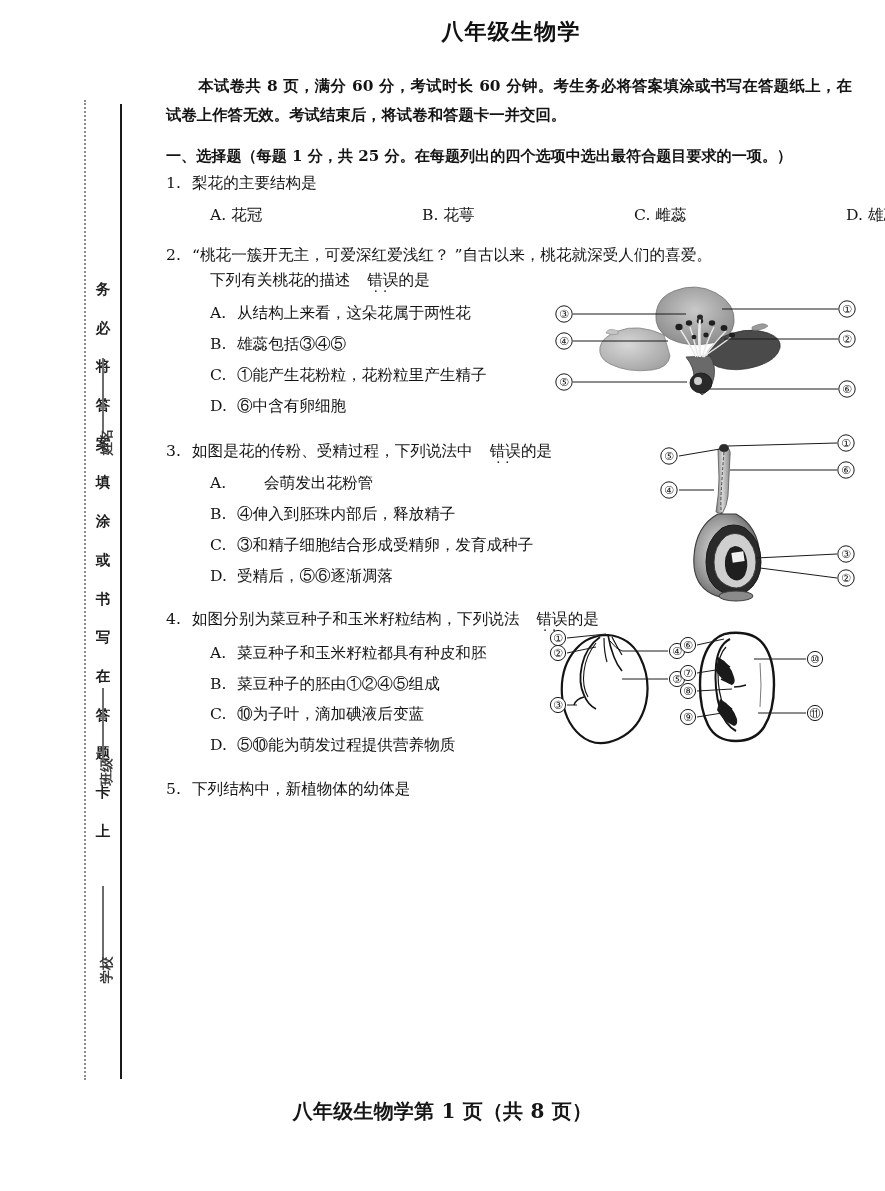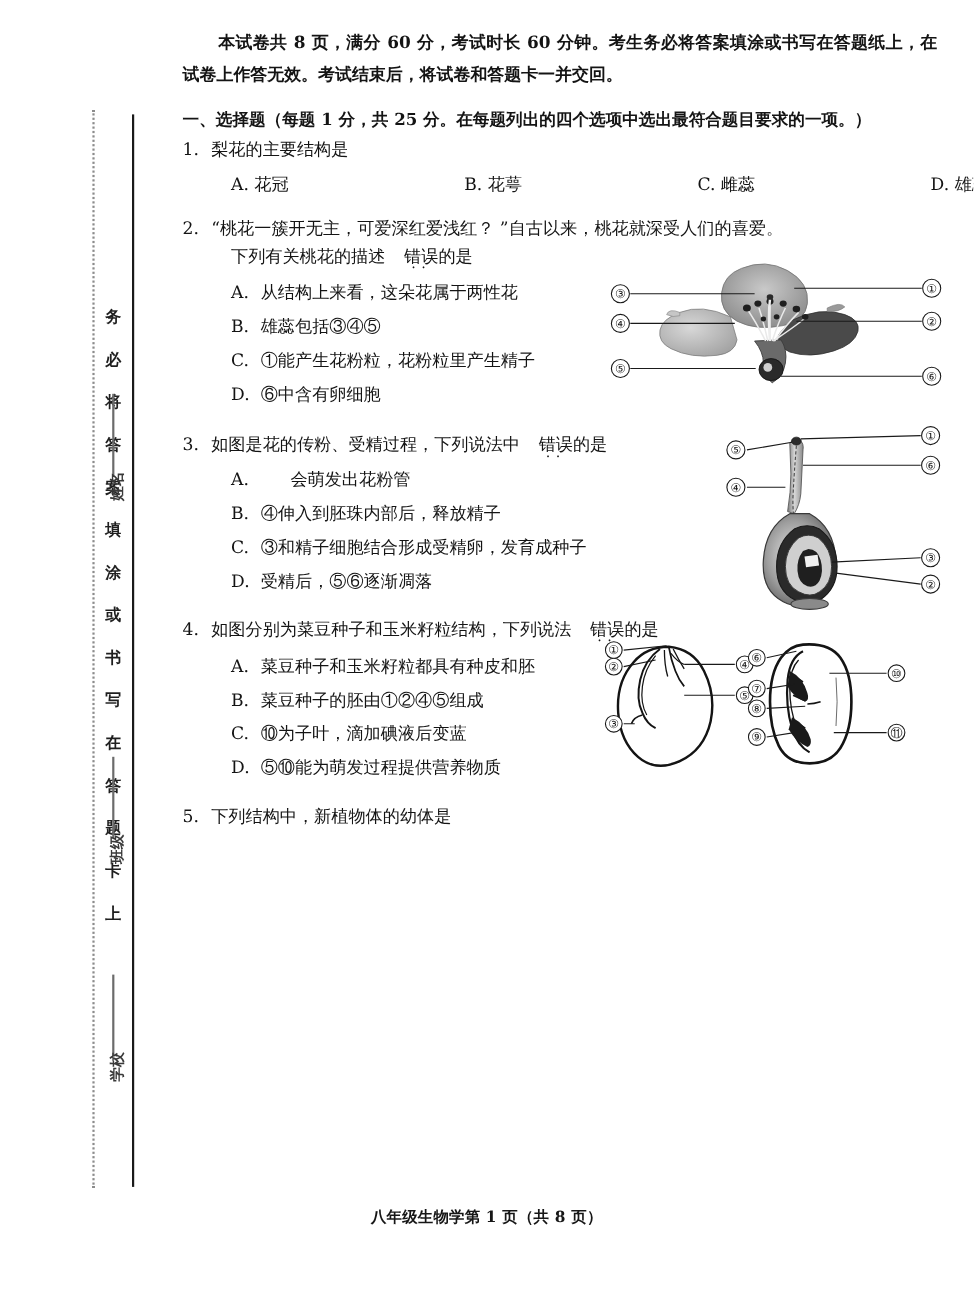--- a/index.html
+++ b/index.html
@@ -202,21 +202,21 @@
   }
 
   .q2-wrap, .q3-wrap, .q4-wrap { position: relative; }
 
   .footer {
     position: absolute;
     left: 0;
     top: 1098px;
     width: 885px;
     text-align: center;
-    font-size: 14px;
+    font-size: 20px;
     font-weight: 700;
     color: #161616;
     letter-spacing: 0.2px;
   }
 
   
   .fig {
     position: absolute;
   }
   .fig svg { display: block; }
@@ -279,20 +279,21 @@
     <div class="fline"></div>
     <div class="flabel">班级</div>
   </div>
   <div class="field field-xuexiao">
     <div class="fline"></div>
     <div class="flabel">学校</div>
   </div>
 
   <div class="content">
 
+    <h2 class="title-sub">八年级生物学</h2>
 
     <p class="instructions">本试卷共 8 页，满分 60 分，考试时长 60 分钟。考生务必将答案填涂或书写在答题纸上，在试卷上作答无效。考试结束后，将试卷和答题卡一并交回。</p>
 
 
     <p class="section-line">一、选择题（每题 1 分，共 25 分。在每题列出的四个选项中选出最符合题目要求的一项。）</p>
 
     <div class="qblock" style="padding-top:4px;">
       <div class="qline">
         <span class="qnum">1.</span>
         <span class="qtext">梨花的主要结构是</span>

